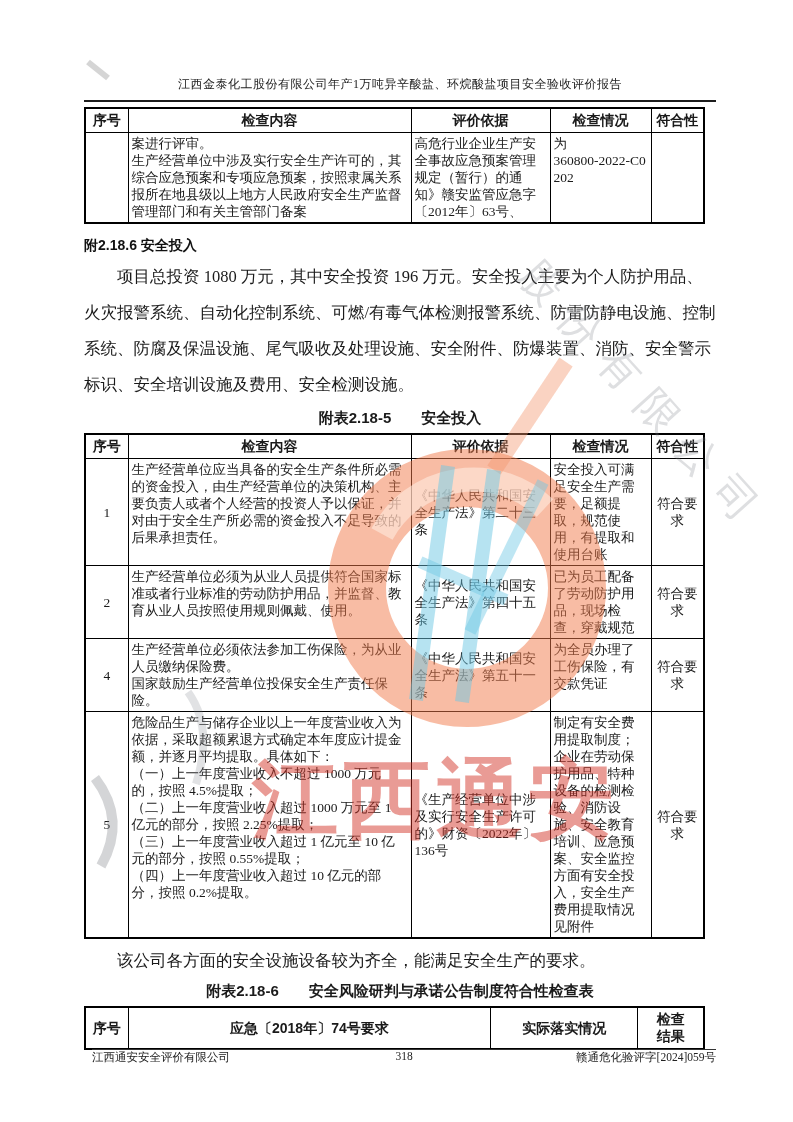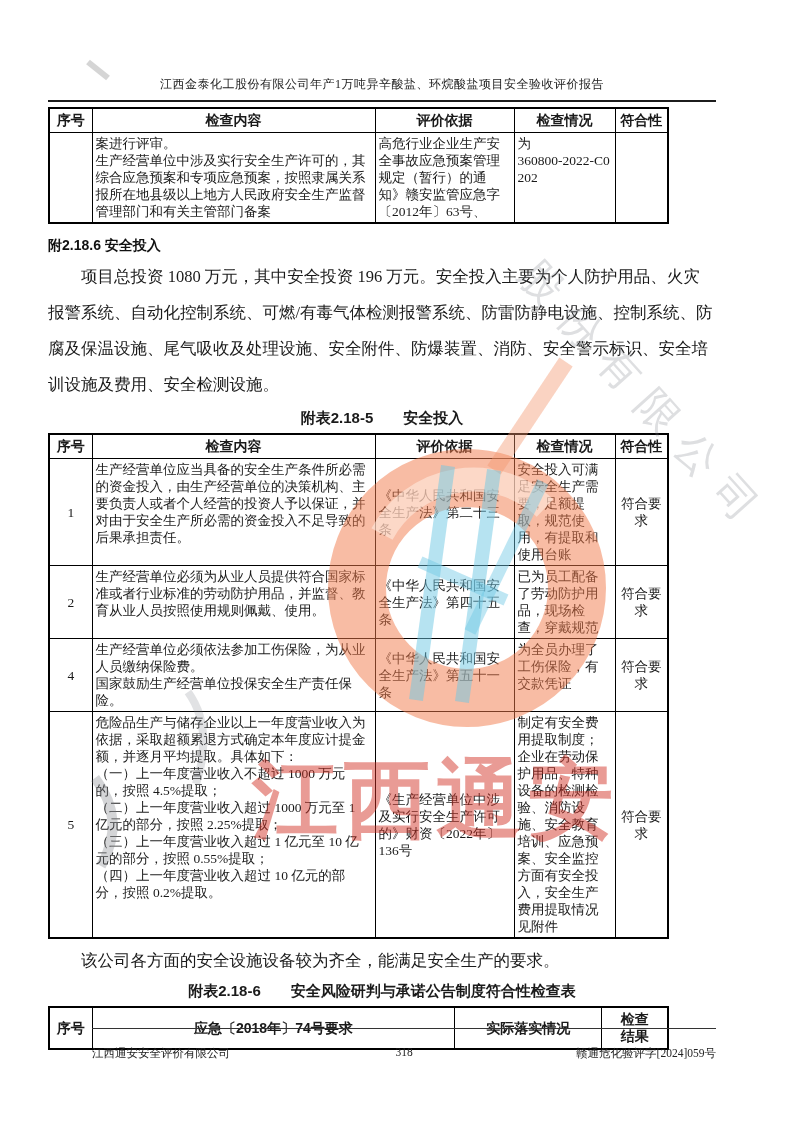--- a/index.html
+++ b/index.html
@@ -7,21 +7,21 @@
     position:relative;
     width:793px;height:1122px;
     background:#ffffff;
     overflow:hidden;
     font-family:"Liberation Serif","DejaVu Serif",serif;
     color:#1a1a1a;
   }
   .content{
     position:relative;
     z-index:1;
-    padding:76px 77px 0 48px;
+    padding:76px 77px 0 84px;
   }
   
   .doc-header{
     text-align:center;
     font-size:12px;
     letter-spacing:0.5px;
     color:#222;
   }
   .header-rule{
     margin-top:7px;
@@ -74,24 +74,24 @@
   .table-caption{
     font-family:"Liberation Sans","DejaVu Sans",sans-serif;
     font-weight:bold;
     font-size:15px;
     text-align:center;
     margin:6px 0 5px 0;
   }
   
   .footer{
     position:absolute;
-    left:92px;right:77px;top:1028px;
+    left:92px;right:77px;top:1049px;
     z-index:1;
     border-top:1.5px solid #333;
-    padding-top:17px;
+    padding-top:0;
     display:flex;
     font-size:11.5px;
     color:#222;
   }
   .footer span{flex:1;}
   .footer .f-center{text-align:center;}
   .footer .f-right{text-align:right;}
   
   .watermark-layer{
     position:absolute;inset:0;

